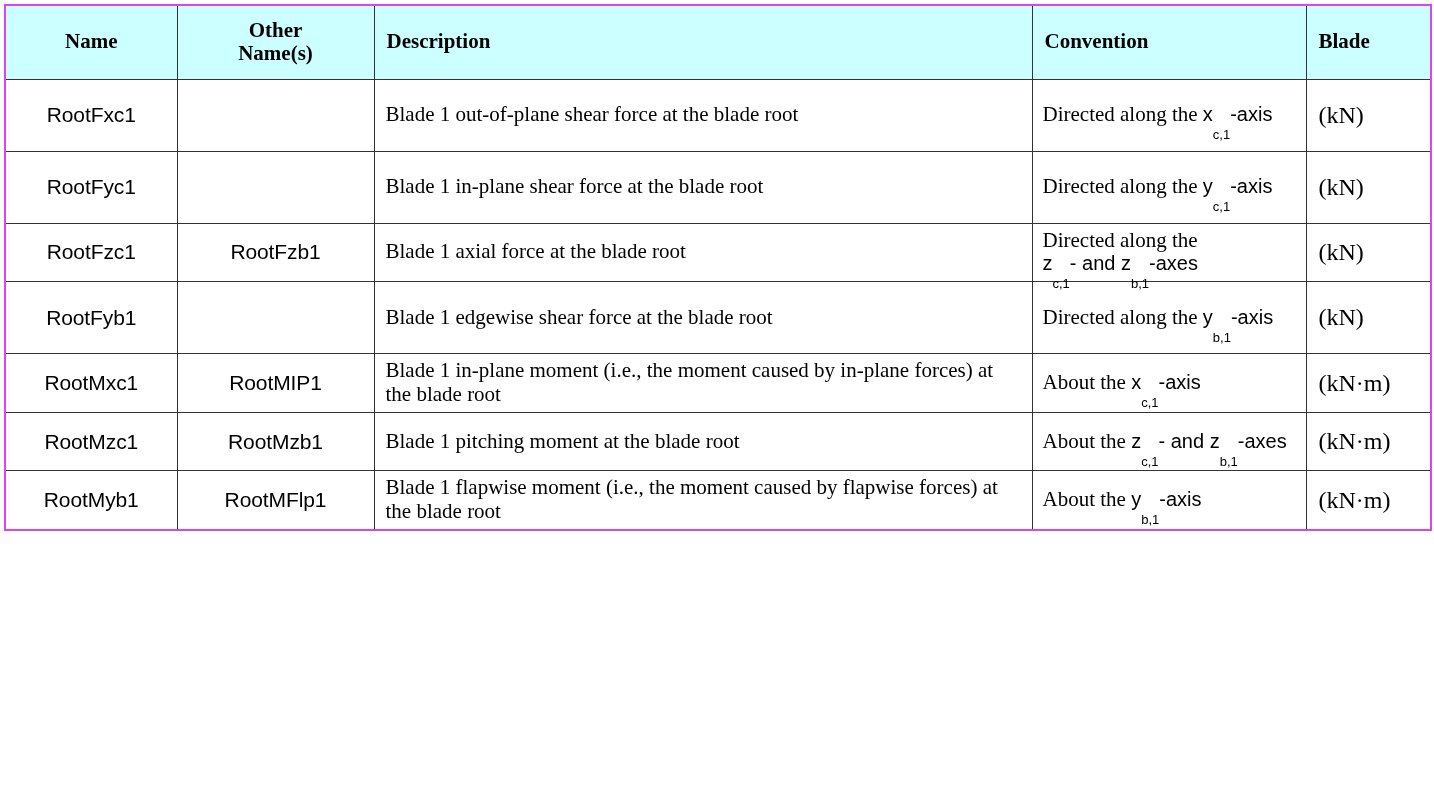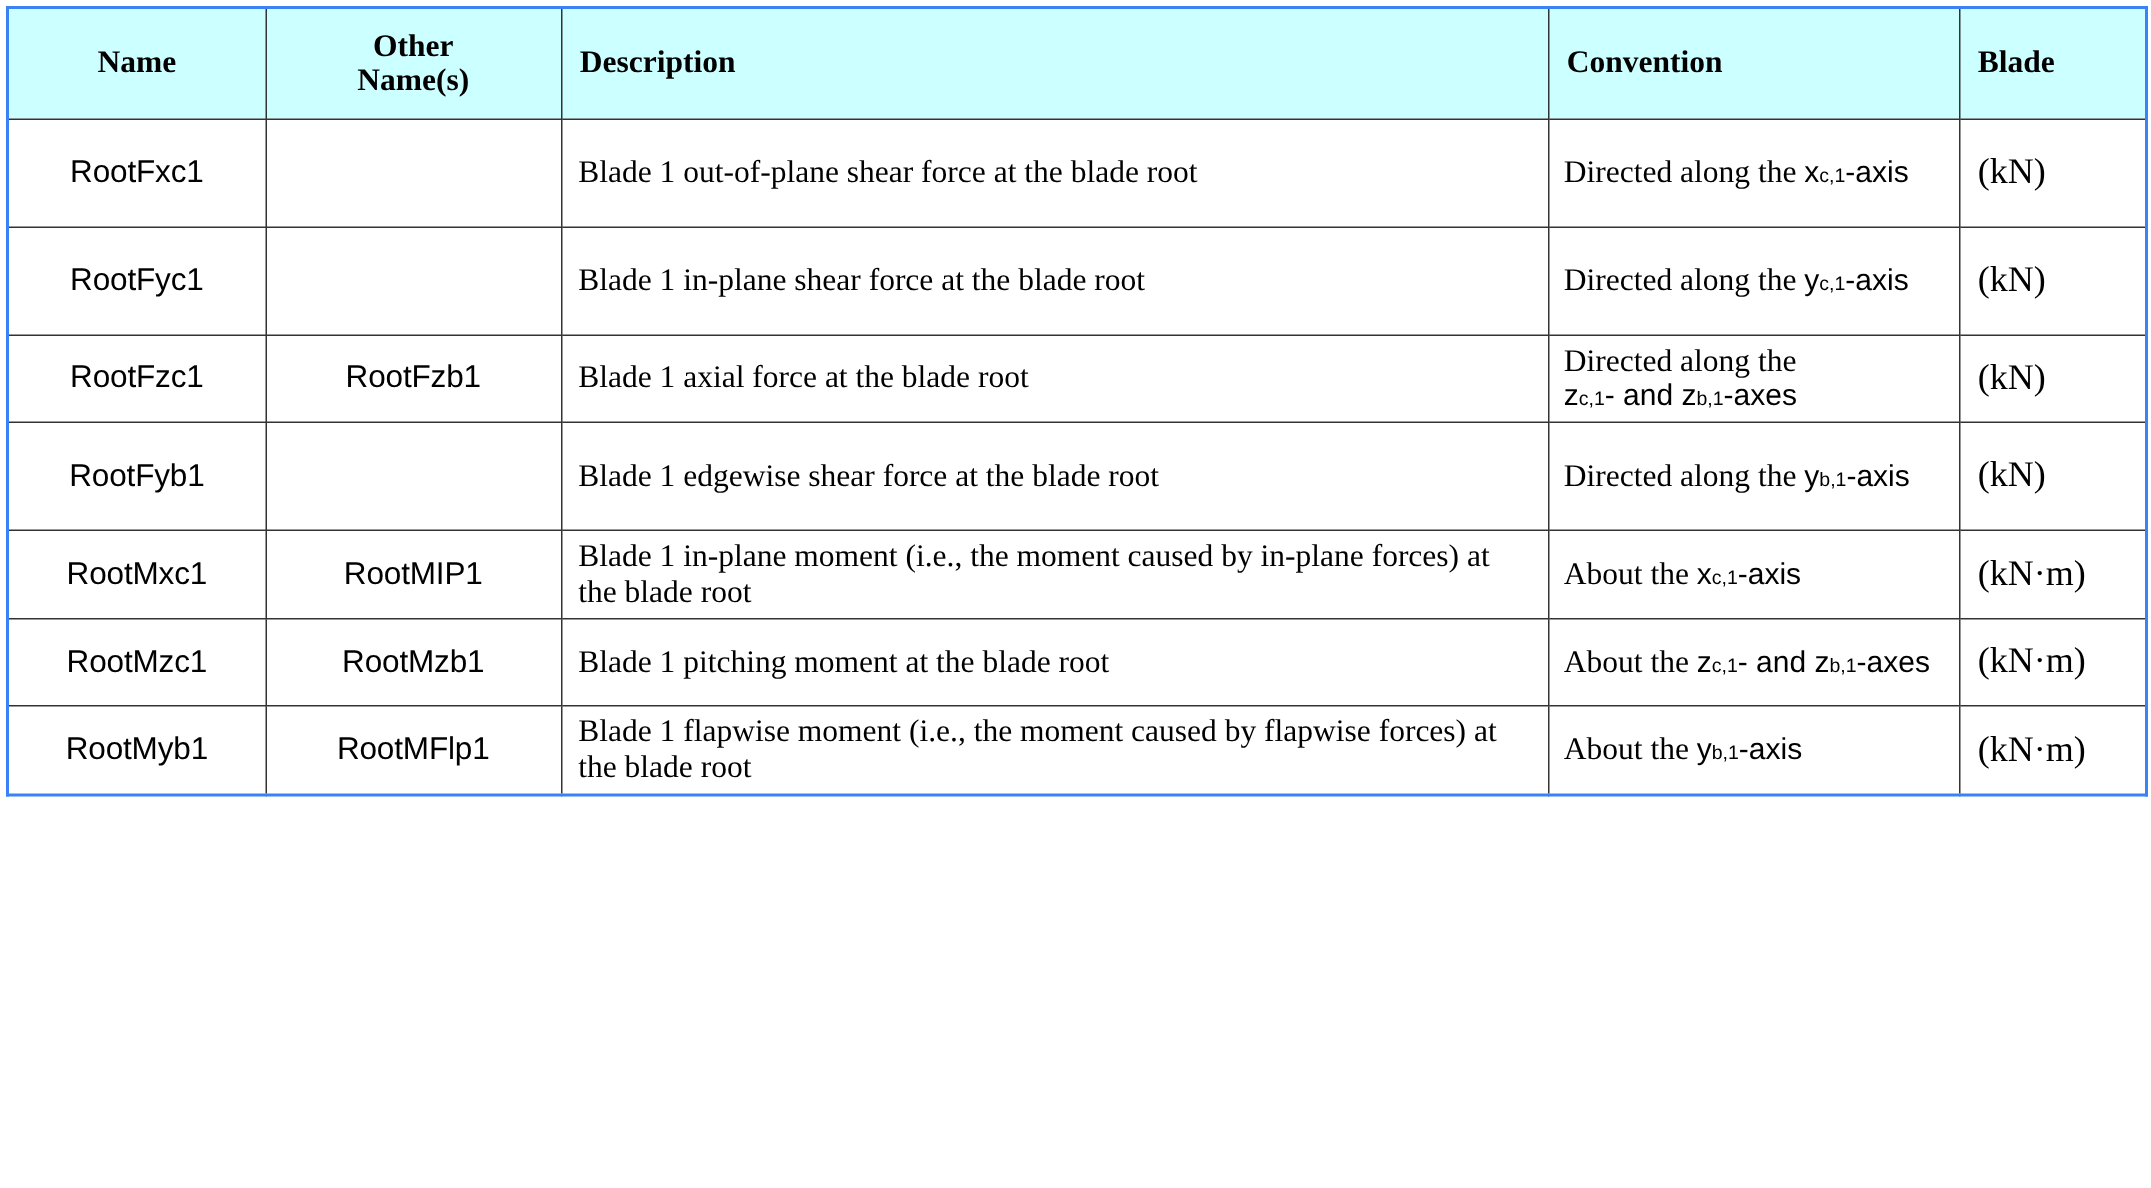--- a/index.html
+++ b/index.html
@@ -18,21 +18,21 @@
     width: 1434px;
     height: 792px;
     box-sizing: border-box;
     padding: 4px 4px 4px 4px;
   }
 
   table.params-table {
     border-collapse: collapse;
     table-layout: fixed;
     width: 1426px;
-    border: 2px solid #3b82f6;
+    border: 2px solid #d946ef;
   }
 
   table.params-table col.c-name     { width: 172px; }
   table.params-table col.c-other    { width: 197px; }
   table.params-table col.c-desc     { width: 658px; }
   table.params-table col.c-conv     { width: 274px; }
   table.params-table col.c-units    { width: 125px; }
 
   table.params-table th,
   table.params-table td {
@@ -101,21 +101,21 @@
   .axisvar {
     font-family: "Liberation Sans", "DejaVu Sans", sans-serif;
     font-size: 20px;
     white-space: nowrap;
   }
   .axisvar sub {
     font-family: "Liberation Sans", "DejaVu Sans", sans-serif;
     font-size: 13px;
     vertical-align: baseline;
     position: relative;
-    top: 0;
+    top: 18px;
     letter-spacing: 0;
   }
   .conv-lead { white-space: nowrap; }
 </style>
 </head>
 <body>
 
 <div id="output-table-wrapper">
   <table class="params-table">
     <colgroup>

